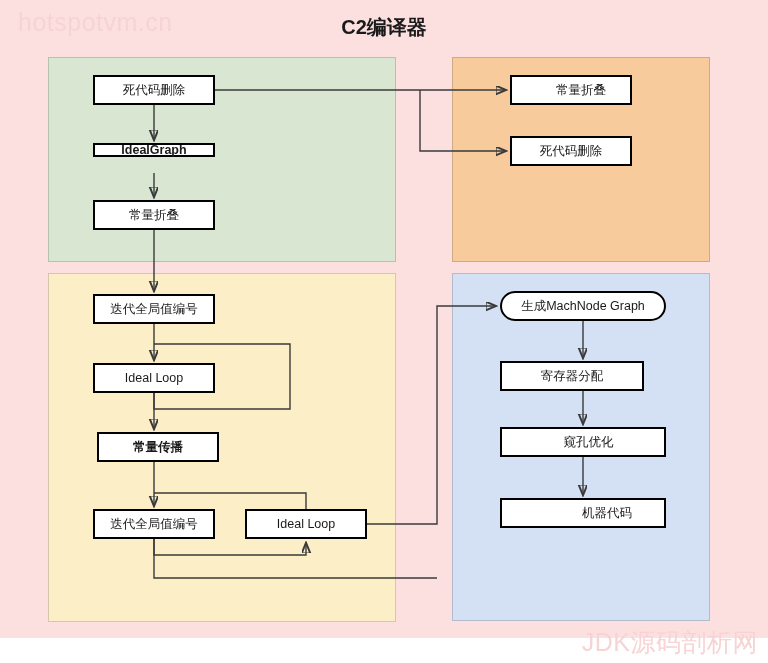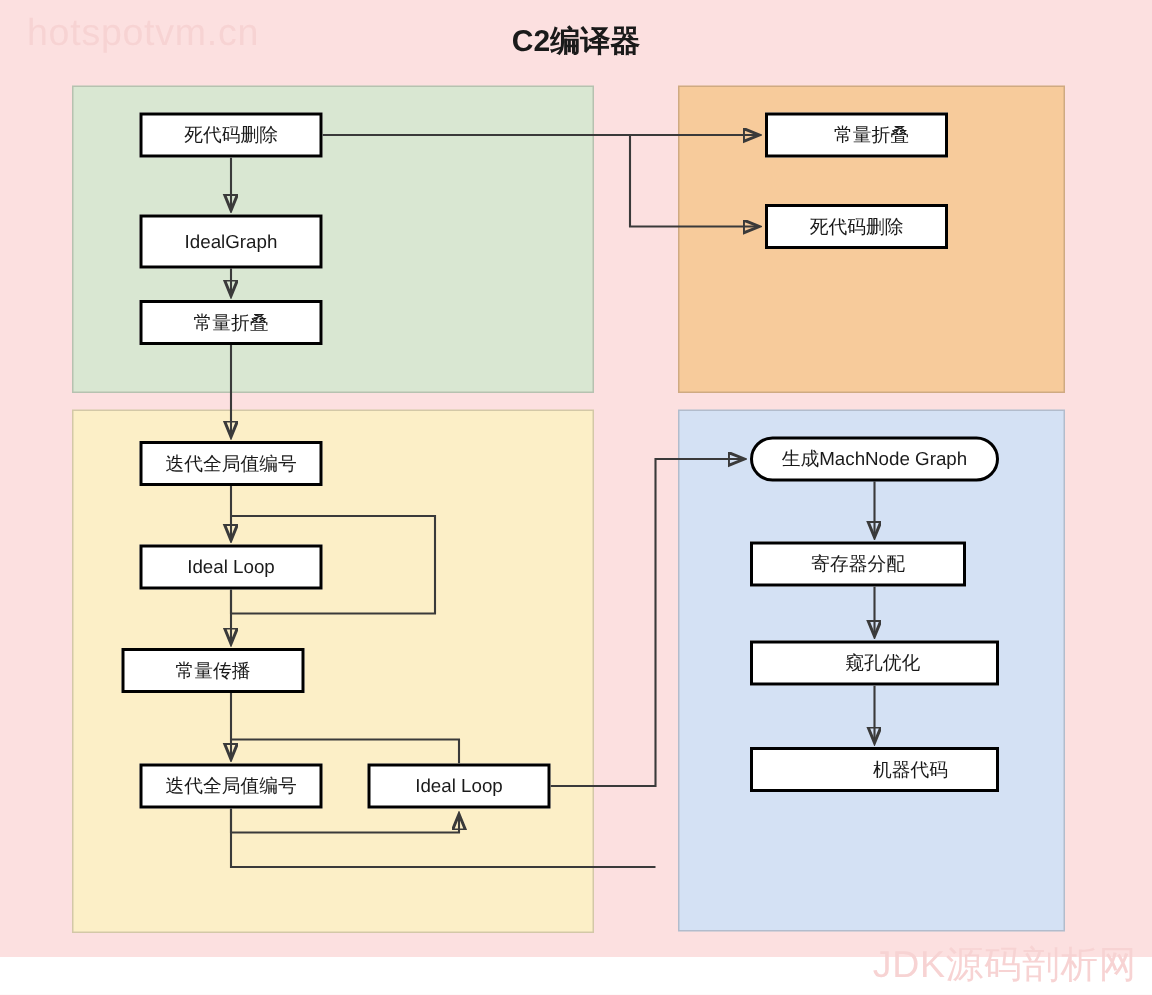--- a/index.html
+++ b/index.html
@@ -125,39 +125,39 @@
         <path d="M583,321 L583,358" stroke="#3a3a3a" marker-end="url(#arrowhead)"></path>
         <path d="M583,391 L583,424" stroke="#3a3a3a" marker-end="url(#arrowhead)"></path>
         <path d="M583,457 L583,495" stroke="#3a3a3a" marker-end="url(#arrowhead)"></path>
       </g>
   </svg>
 
   <div id="nodes-layer">
       <div class="node" style="left: 93px; top: 75px; width: 122px; height: 30px;">
         <span>死代码删除</span>
       </div>
-      <div class="node" style="left: 93px; top: 143px; width: 122px; height: 36px;">
+      <div class="node" style="left: 93px; top: 143px; width: 122px; height: 14px; font-weight: bold;">
         <span>IdealGraph</span>
       </div>
       <div class="node" style="left: 93px; top: 200px; width: 122px; height: 30px;">
         <span>常量折叠</span>
       </div>
       <div class="node" style="left: 510px; top: 75px; width: 122px; height: 30px; padding-left: 20px;">
         <span>常量折叠</span>
       </div>
       <div class="node" style="left: 510px; top: 136px; width: 122px; height: 30px;">
         <span>死代码删除</span>
       </div>
       <div class="node" style="left: 93px; top: 294px; width: 122px; height: 30px;">
         <span>迭代全局值编号</span>
       </div>
       <div class="node" style="left: 93px; top: 363px; width: 122px; height: 30px;">
         <span>Ideal Loop</span>
       </div>
-      <div class="node" style="left: 81px; top: 432px; width: 122px; height: 30px;">
+      <div class="node" style="left: 97px; top: 432px; width: 122px; height: 30px; font-weight: bold;">
         <span>常量传播</span>
       </div>
       <div class="node" style="left: 93px; top: 509px; width: 122px; height: 30px;">
         <span>迭代全局值编号</span>
       </div>
       <div class="node" style="left: 245px; top: 509px; width: 122px; height: 30px;">
         <span>Ideal Loop</span>
       </div>
       <div class="node" style="left: 500px; top: 291px; width: 166px; height: 30px; border-radius: 15px;">
         <span>生成MachNode Graph</span>

